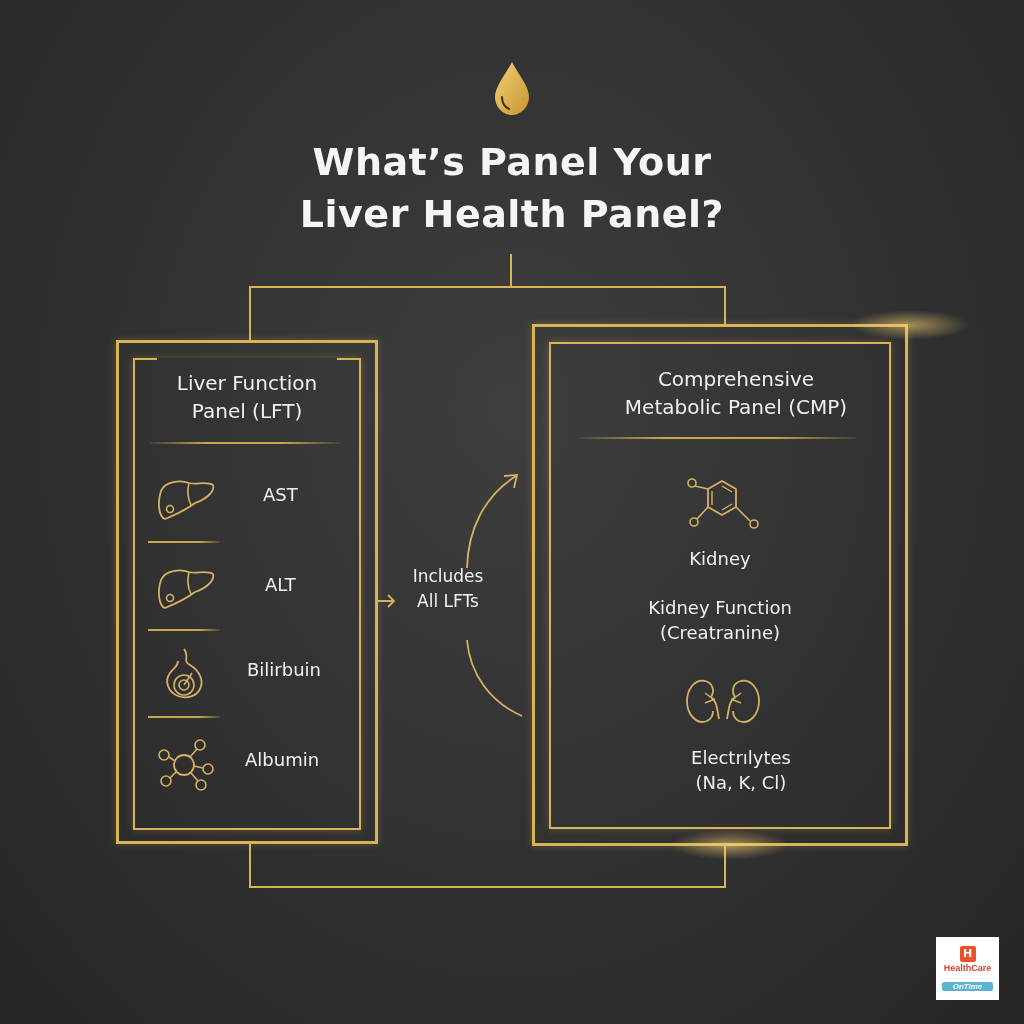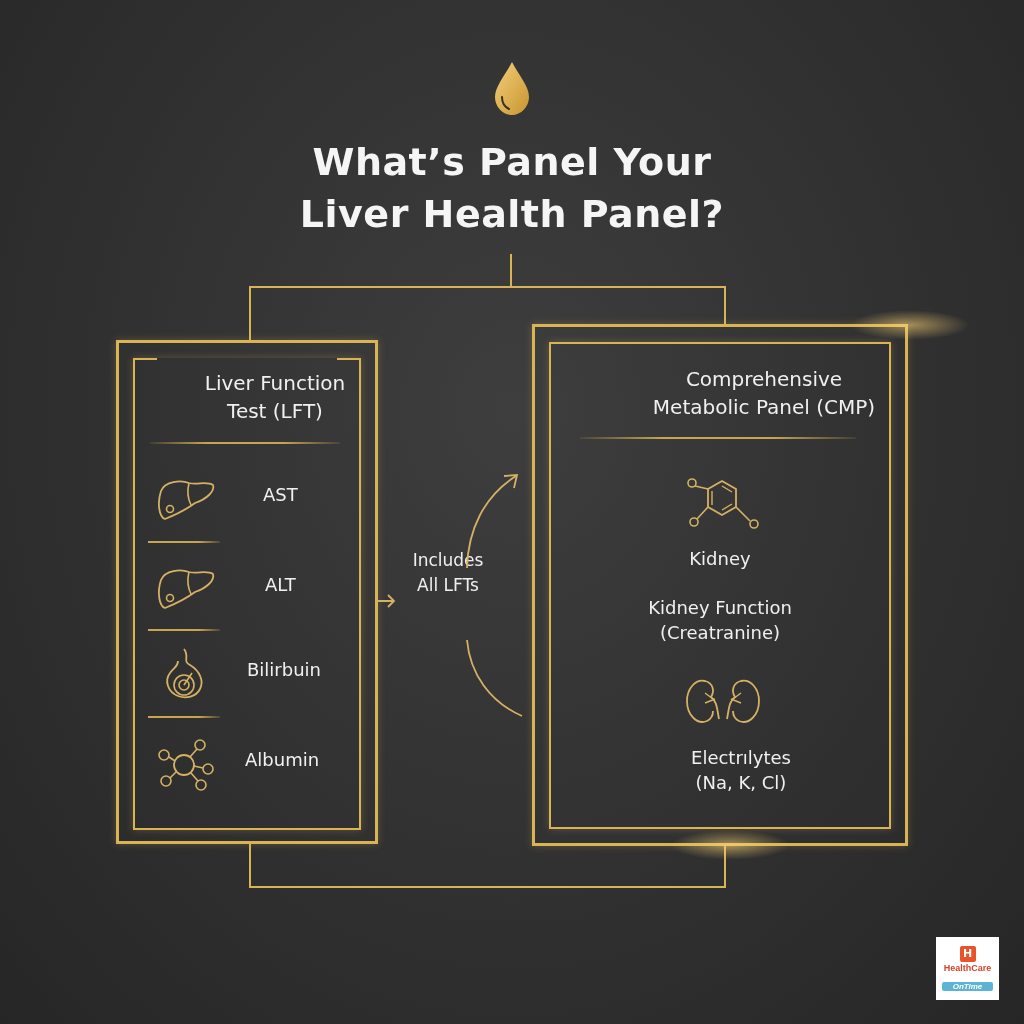--- a/index.html
+++ b/index.html
@@ -36,21 +36,20 @@
       line-height: 52px;
       color: #f5f5f5;
       letter-spacing: 0.5px;
     }
     .panel-title {
       position: absolute;
       text-align: center;
       font-size: 20px;
       line-height: 28px;
       color: #f0f0f0;
-      margin-left: 28px;
     }
     .item-label {
       position: absolute;
       font-size: 18px;
       color: #f0f0f0;
     }
     .center-label {
       position: absolute;
       text-align: center;
       font-size: 17px;
@@ -150,21 +149,21 @@
 <div class="gold-line" style="left:724px;top:844px;width:2px;height:44px;"></div>
 <div class="gold-line" style="left:249px;top:886px;width:477px;height:2px;"></div>
 
 <div class="frame" style="left:116px;top:340px;width:262px;height:504px;"></div>
 <div class="frame thin" style="left:133px;top:358px;width:228px;height:472px;border-top:none;"></div>
 <div class="gold-line" style="left:133px;top:358px;width:24px;height:2px;"></div>
 <div class="gold-line" style="left:337px;top:358px;width:24px;height:2px;"></div>
 
 <div class="panel-title" style="left:133px;top:369px;width:228px;">
   <div>Liver Function</div>
-  <div>Test (LFT)</div>
+  <div>Panel (LFT)</div>
 </div>
 <div class="divider" style="left:150px;top:442px;width:190px;"></div>
 
 <div class="abs" style="left:155px;top:477px;width:62px;height:48px;">
   <svg width="62" height="48" viewBox="0 0 62 48">
     <path d="M6 14 C 10 4, 26 3, 34 6 C 42 8, 52 4, 58 8 C 60 14, 52 22, 40 26 C 32 32, 20 38, 10 42 C 4 40, 2 26, 6 14 Z" fill="none" stroke="#d4b164" stroke-width="1.8"></path>
     <path d="M34 6 C 32 14, 33 22, 36 28" fill="none" stroke="#d4b164" stroke-width="1.6"></path>
     <circle cx="15" cy="32" r="3.5" fill="none" stroke="#d4b164" stroke-width="1.6"></circle>
   </svg>
 </div>
@@ -203,21 +202,21 @@
     <path d="M13 20 L19 24 M41 12 L34 20 M47 31 L38 29 M14 41 L20 35 M42 44 L35 36" stroke="#d4b164" stroke-width="1.6"></path>
   </svg>
 </div>
 <div class="item-label" style="left:245px;top:749px;">Albumin</div>
 
 <div class="abs" style="left:376px;top:593px;width:22px;height:14px;">
   <svg width="22" height="14" viewBox="0 0 22 14">
     <path d="M0 7 L18 7 M12 1 L18 7 L12 13" fill="none" stroke="#d4b164" stroke-width="1.8"></path>
   </svg>
 </div>
-<div class="center-label" style="left:396px;top:548px;width:104px;">
+<div class="center-label" style="left:396px;top:564px;width:104px;">
   <div>Includes</div>
   <div>All LFTs</div>
 </div>
 <div class="abs" style="left:460px;top:470px;width:64px;height:100px;">
   <svg width="64" height="100" viewBox="0 0 64 100">
     <path d="M7 98 C 8 60, 24 26, 56 6" fill="none" stroke="#d4b164" stroke-width="1.8"></path>
     <path d="M44 6 L57 5 L54 18" fill="none" stroke="#d4b164" stroke-width="1.8"></path>
   </svg>
 </div>
 <div class="abs" style="left:460px;top:638px;width:64px;height:82px;">

